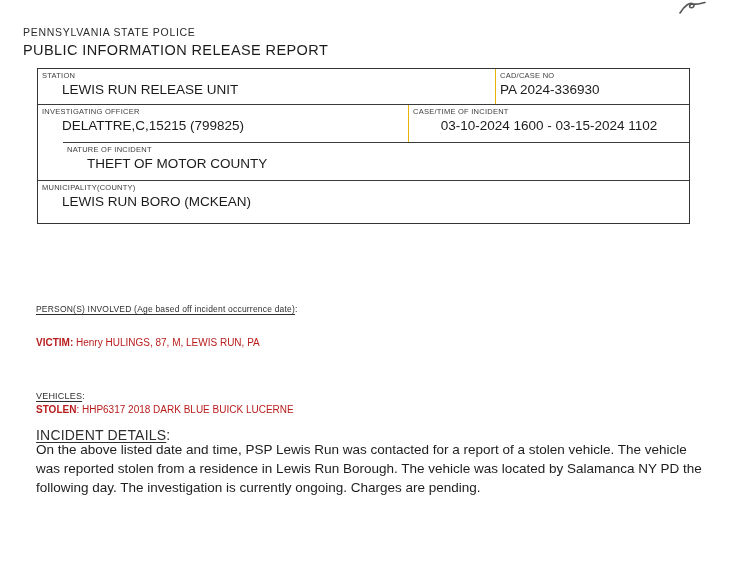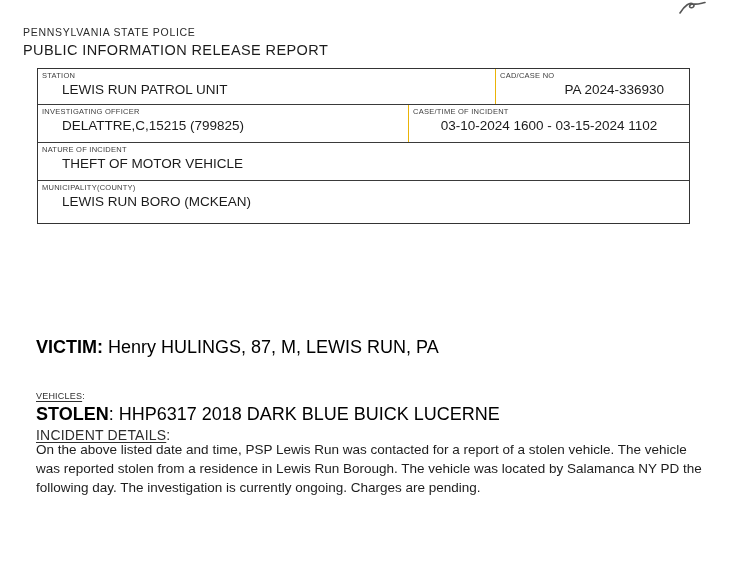--- a/index.html
+++ b/index.html
@@ -72,46 +72,46 @@
     white-space: nowrap;
   }
   .fvalue {
     font-size: 13.5px;
     color: #1b1b1b;
     margin: 2px 0 0 20px;
     white-space: nowrap;
   }
   .r1 { height: 35px; }
   .r2 { height: 37px; }
-  .r3 { height: 37px; }
+  .r3 { height: 37px; margin-left: 25px; }
   .r4 { height: 45px; }
   .r5 { height: 42px; }
   .w-station { width: 458px; flex: 0 0 458px; }
   .w-officer { width: 371px; flex: 0 0 371px; }
-  .val-right { text-align: right; margin-right: 21px; margin-left: 0; }
+  .val-right { margin-right: 10px; margin-left: 0; }
   .val-center { text-align: center; margin-left: 0; }
 
   
   .sec-heading {
     position: absolute;
     left: 36px;
     font-size: 8.5px;
     color: #2e2e2e;
     letter-spacing: 0.2px;
     white-space: nowrap;
   }
   .sec-heading .u {
     text-decoration: underline;
     text-underline-offset: 1.5px;
   }
   .body-line {
     position: absolute;
     left: 36px;
-    font-size: 18px;
-    color: #000000;
+    font-size: 10px;
+    color: #b91c1c;
     white-space: nowrap;
   }
   .body-line .b { font-weight: 700; }
 
   .pos-persons   { top: 304px; }
   .pos-victim    { top: 337px; }
   .pos-vehicles  { top: 391px; font-size: 9px; }
   .pos-stolen    { top: 404px; }
   .pos-incident  { top: 427px; font-size: 14px; }
 
@@ -137,21 +137,21 @@
   <div class="doc-header">
     <div class="agency-line">PENNSYLVANIA STATE POLICE</div>
     <div class="title-line">PUBLIC INFORMATION RELEASE REPORT</div>
   </div>
 
   <div class="form-table">
 
     <div class="frow r1">
       <div class="fcell bordered-right w-station">
         <div class="flabel">STATION</div>
-        <div class="fvalue">LEWIS RUN PATROL UNIT</div>
+        <div class="fvalue">LEWIS RUN RELEASE UNIT</div>
       </div>
       <div class="fcell">
         <div class="flabel">CAD/CASE NO</div>
         <div class="fvalue val-right">PA 2024-336930</div>
       </div>
     </div>
 
     <div class="frow r2">
       <div class="fcell bordered-right w-officer">
         <div class="flabel">INVESTIGATING OFFICER</div>
@@ -159,34 +159,35 @@
       </div>
       <div class="fcell">
         <div class="flabel">CASE/TIME OF INCIDENT</div>
         <div class="fvalue val-center">03-10-2024 1600 - 03-15-2024 1102</div>
       </div>
     </div>
 
     <div class="frow r3">
       <div class="fcell">
         <div class="flabel">NATURE OF INCIDENT</div>
-        <div class="fvalue">THEFT OF MOTOR VEHICLE</div>
+        <div class="fvalue">THEFT OF MOTOR COUNTY</div>
       </div>
     </div>
 
 
     <div class="frow r5">
       <div class="fcell">
         <div class="flabel">MUNICIPALITY(COUNTY)</div>
         <div class="fvalue">LEWIS RUN BORO (MCKEAN)</div>
       </div>
     </div>
 
   </div>
 
+  <div class="sec-heading pos-persons"><span class="u">PERSON(S) INVOLVED (Age based off incident occurrence date)</span><span>:</span></div>
 
   <div class="body-line pos-victim"><span class="b">VICTIM:</span><span> Henry HULINGS, 87, M, LEWIS RUN, PA</span></div>
 
   <div class="sec-heading pos-vehicles"><span class="u">VEHICLES</span><span>:</span></div>
 
   <div class="body-line pos-stolen"><span class="b">STOLEN</span><span>: HHP6317 2018 DARK BLUE BUICK LUCERNE</span></div>
 
   <div class="sec-heading pos-incident"><span class="u">INCIDENT DETAILS</span><span>:</span></div>
 
   <div class="details-paragraph">On the above listed date and time, PSP Lewis Run was contacted for a report of a stolen vehicle. The vehicle was reported stolen from a residence in Lewis Run Borough. The vehicle was located by Salamanca NY PD the following day. The investigation is currently ongoing. Charges are pending.</div>

